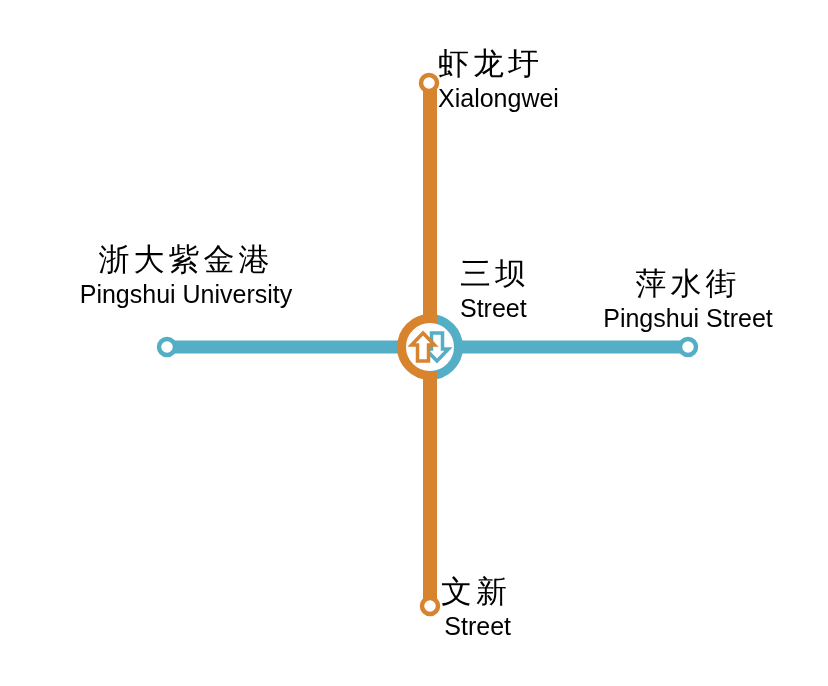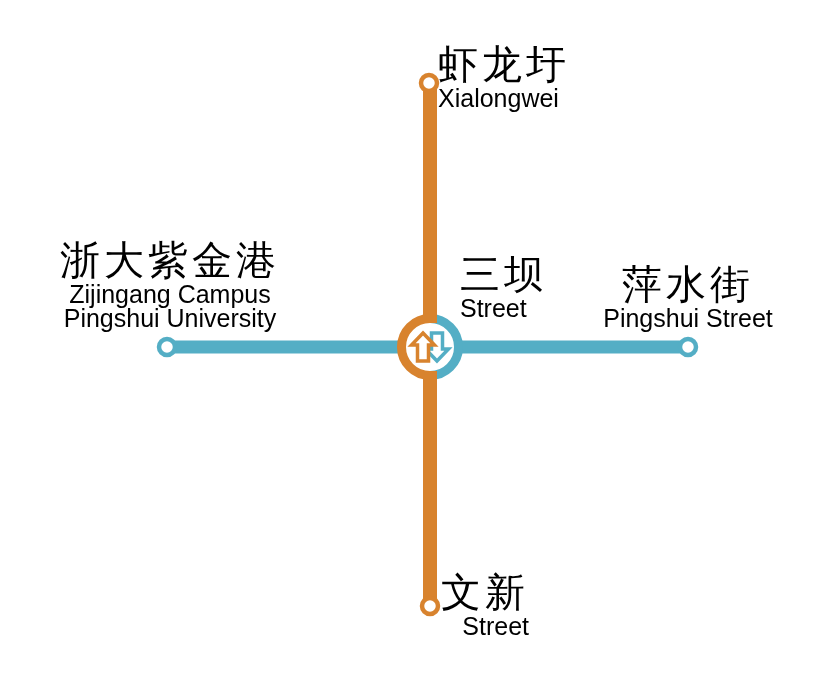--- a/index.html
+++ b/index.html
@@ -23,37 +23,37 @@
   }
   .stroke-orange { stroke: var(--line-orange, #D8832E); }
   .stroke-teal   { stroke: var(--line-teal, #54AEC5); }
 
   .label {
     position: absolute;
     white-space: nowrap;
   }
   .label .zh {
     display: block;
-    font-size: 40px;
+    font-size: 31px;
     line-height: 44px;
     letter-spacing: 4px;
     color: var(--text, #000);
   }
   .label .en {
     display: block;
     font-size: 25px;
     line-height: 24px;
     letter-spacing: 0;
     color: var(--text, #000);
   }
   .label.centered { text-align: center; }
 
   .label-top    { left: 438px; top: 42px; }
   .label-bottom { left: 441px; top: 570px; text-align: right; }
-  .label-left   { left: 20px;  top: 238px; width: 300px; }
+  .label-left   { left: 36px;  top: 238px; width: 300px; }
   .label-right  { left: 538px; top: 262px; width: 300px; }
   .label-center { left: 460px; top: 252px; }
 </style>
 </head>
 <body>
 
 <div class="canvas">
 
   <svg class="map-svg" width="828" height="686" viewBox="0 0 828 686">
 
@@ -86,21 +86,20 @@
     <span class="en">Xialongwei</span>
   </div>
 
   <div class="label label-bottom">
     <span class="zh">文新</span>
     <span class="en">Street</span>
   </div>
 
   <div class="label label-left centered">
     <span class="zh">浙大紫金港</span>
-    <span class="en">Zijingang Campus</span>
     <span class="en">Pingshui University</span>
   </div>
 
   <div class="label label-right centered">
     <span class="zh">萍水街</span>
     <span class="en">Pingshui Street</span>
   </div>
 
   <div class="label label-center">
     <span class="zh">三坝</span>

